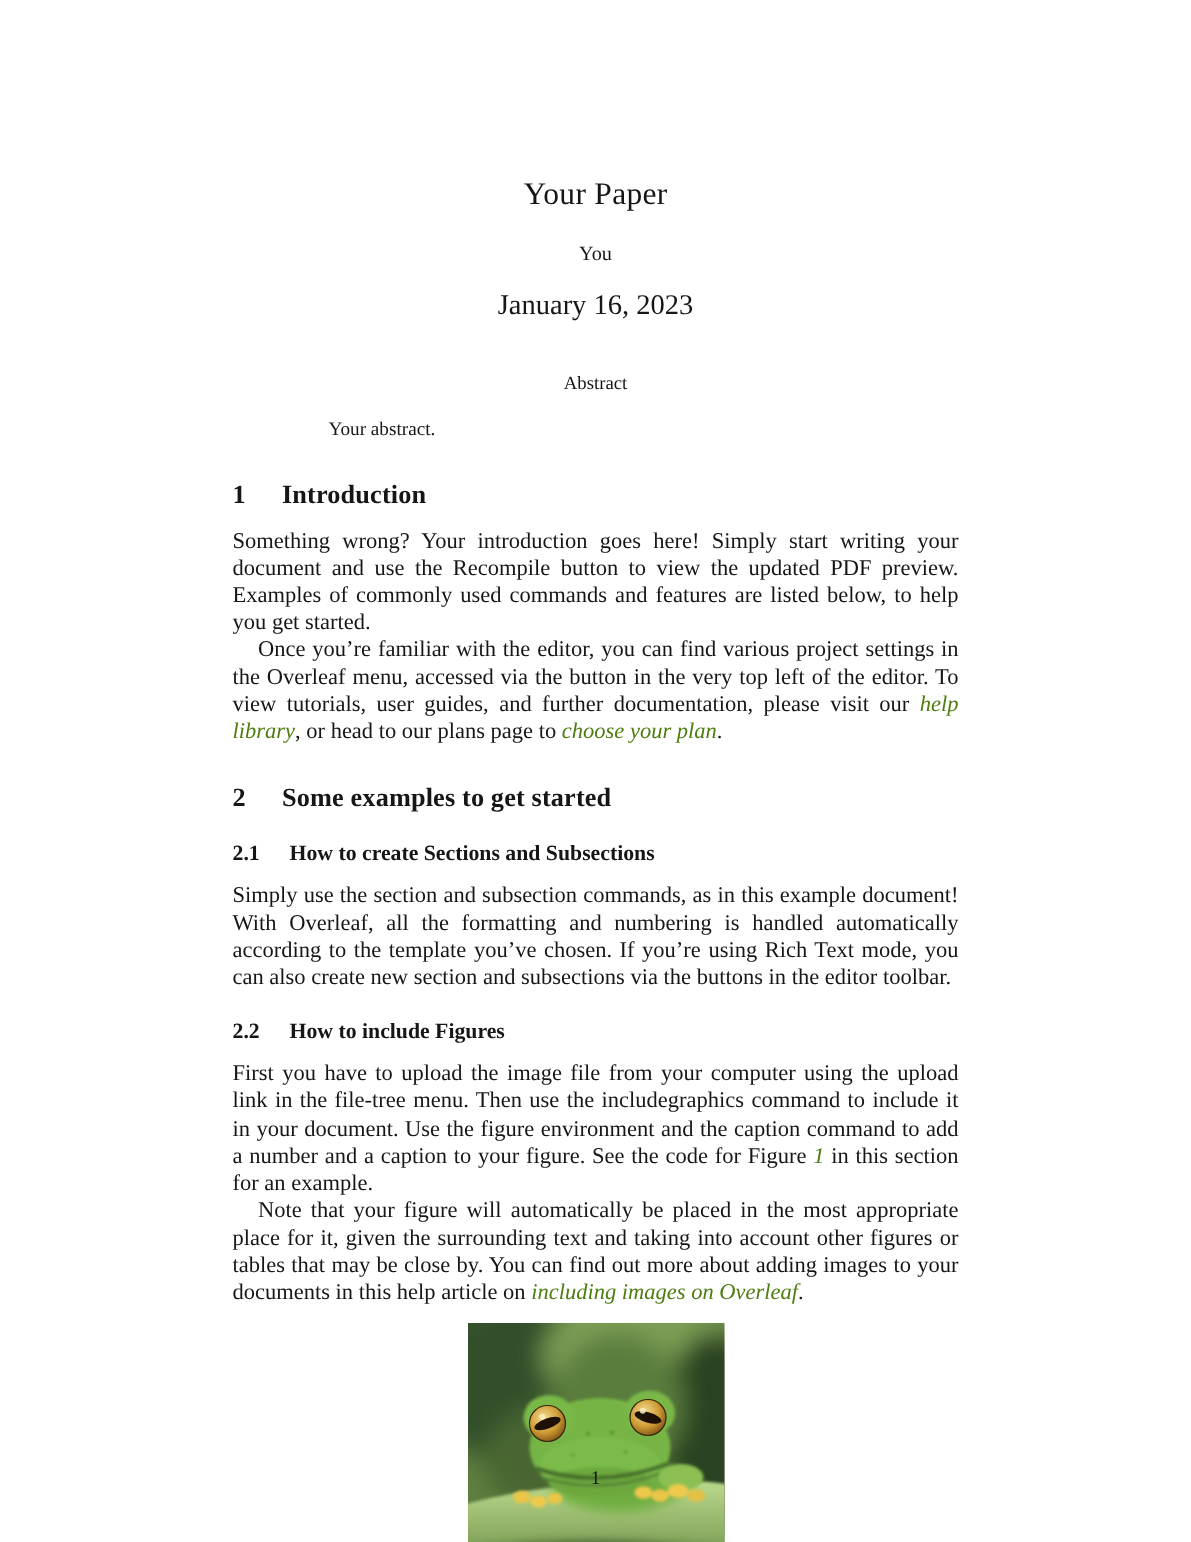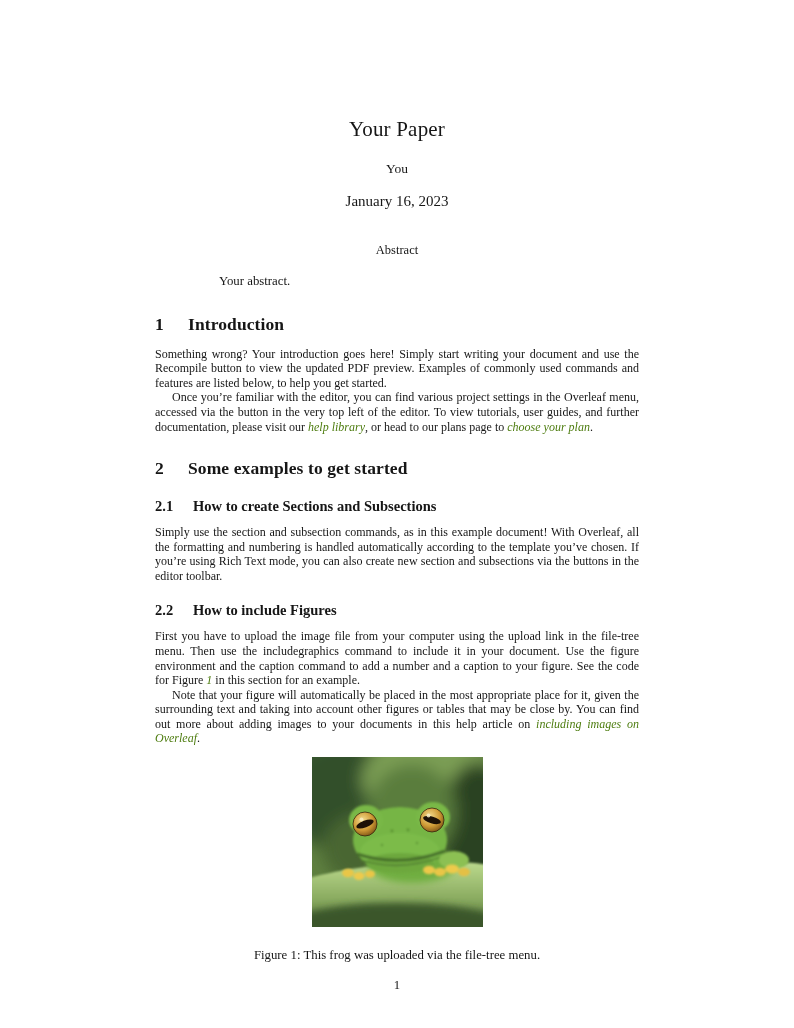--- a/index.html
+++ b/index.html
@@ -28,21 +28,21 @@
     font-weight: 400;
     letter-spacing: 0.2px;
   }
   .paper-author {
     margin-top: 19px;
     font-size: 13.5px;
     font-family: Liberation Serif, serif;
   }
   .paper-date {
     margin-top: 16px;
-    font-size: 15px;
+    font-size: 19px;
   }
   
   .abstract { margin: 33px 31px 0 31px; }
   .abstract-heading {
     text-align: center;
     font-weight: 400;
     font-size: 12.5px;
     margin-bottom: 9px;
   }
   .abstract p {
@@ -60,21 +60,21 @@
   }
   h2.sec .secnum { display: inline-block; min-width: 33px; }
   h3.subsec {
     font-size: 14.5px;
     font-weight: 700;
     margin: 19px 0 10px 0;
   }
   h3.subsec .subnum { display: inline-block; min-width: 38px; }
   p.body {
     margin: 0;
-    font-size: 12px;
+    font-size: 15px;
     line-height: 1.215;
     text-align: justify;
   }
   p.body.indented { text-indent: 17px; }
   a.doclink {
     color: #4d7c0f;
     text-decoration: none;
     cursor: pointer;
     font-style: italic;
   }

